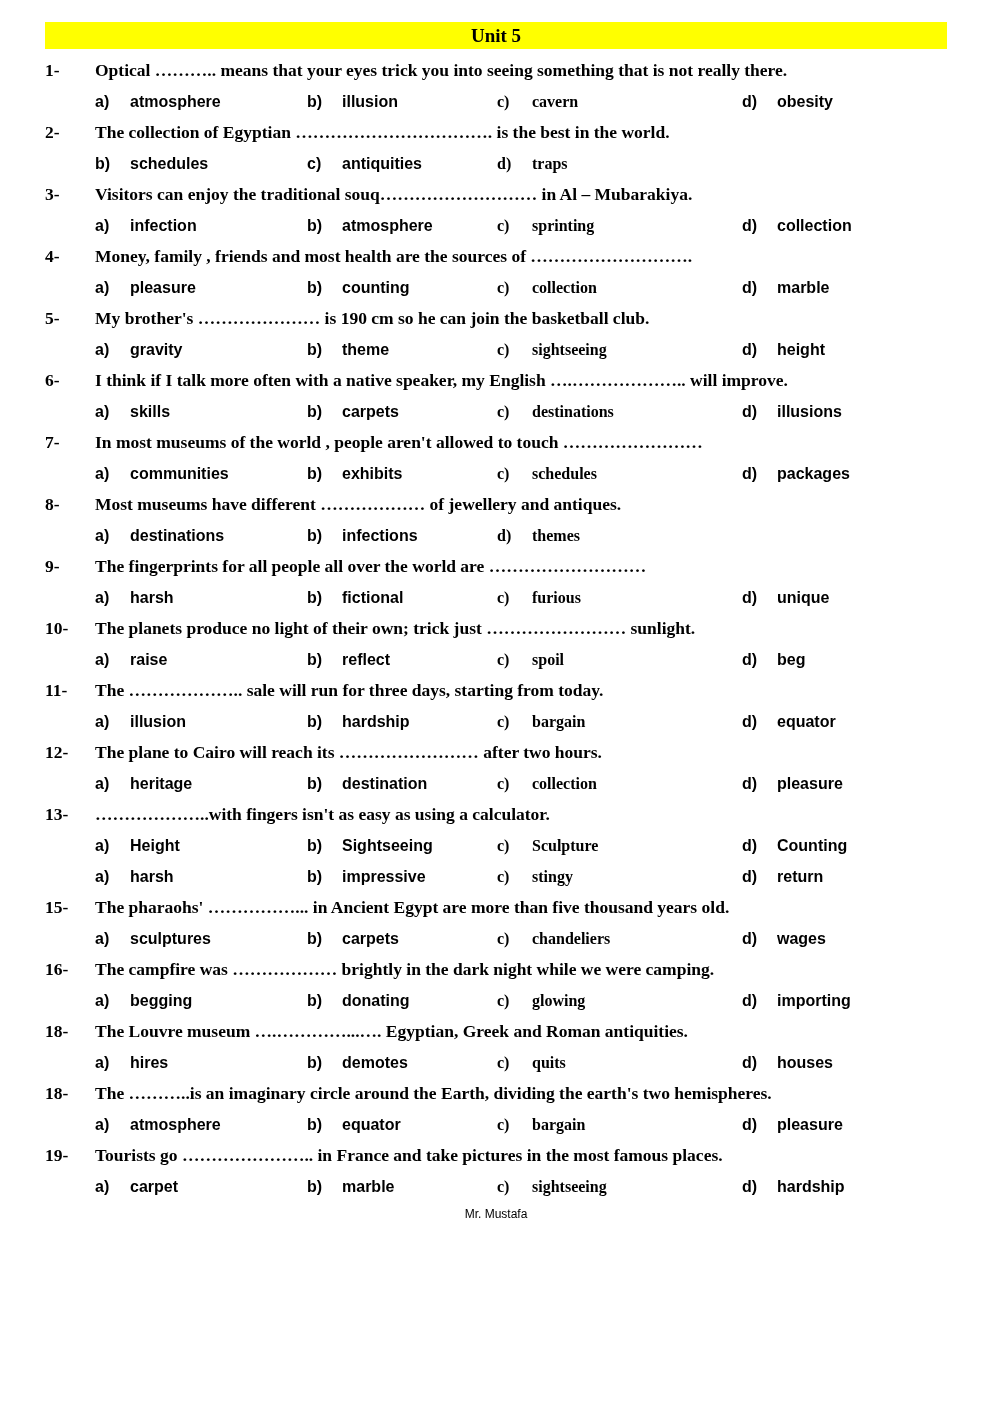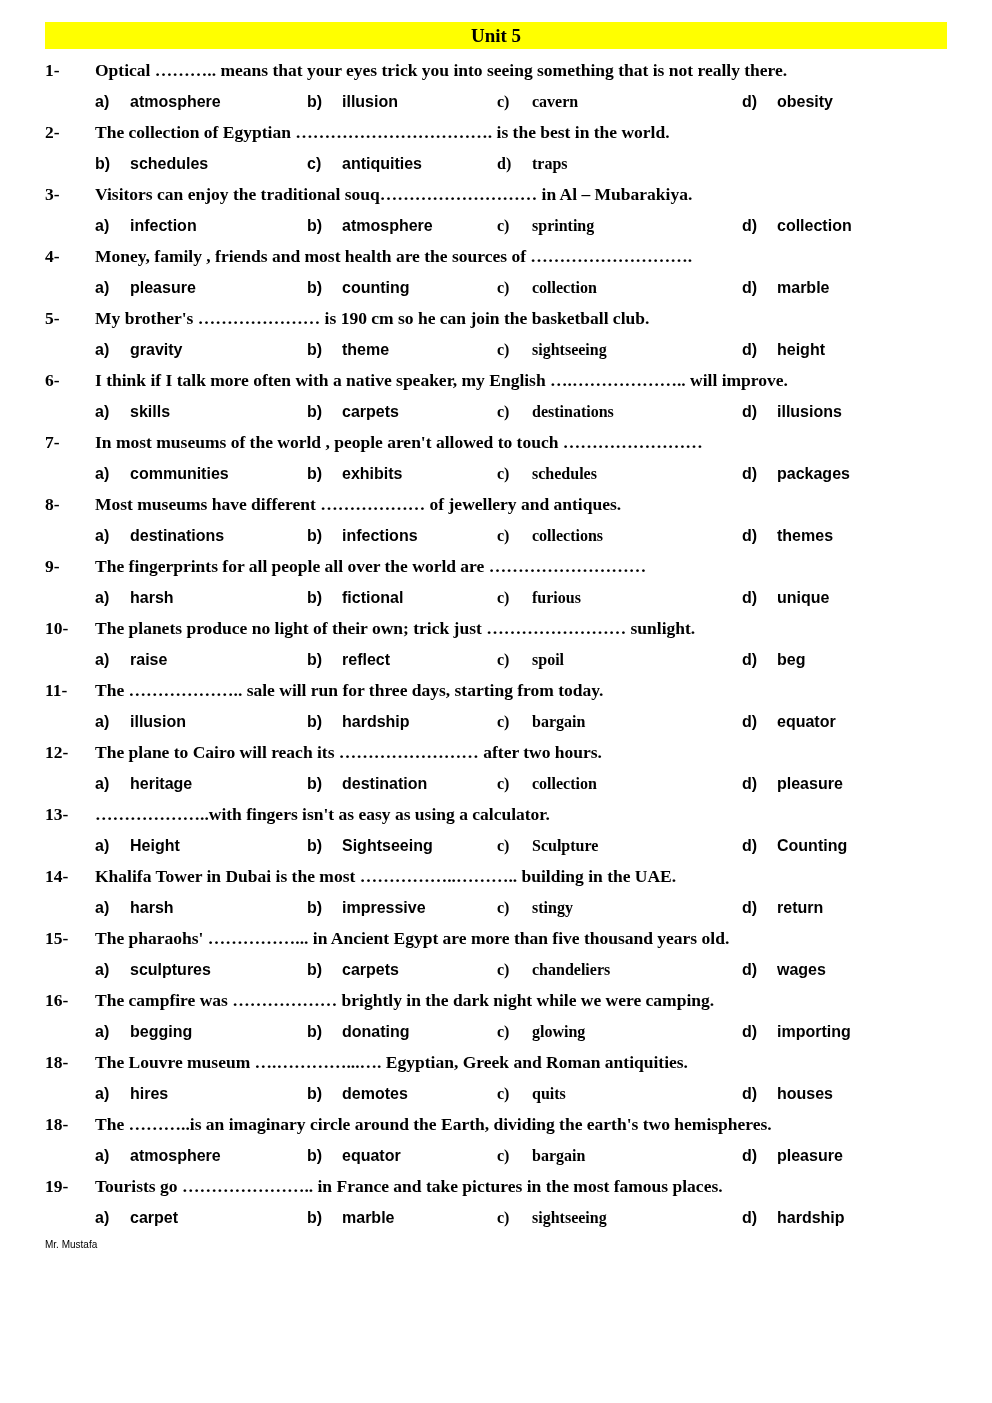--- a/index.html
+++ b/index.html
@@ -53,23 +53,24 @@
   .opt-cell:nth-child(1) { width: 212px; }
   .opt-cell:nth-child(2) { width: 190px; }
   .opt-cell:nth-child(3) { width: 245px; font-family: Liberation Serif, serif; }
   .opt-cell:nth-child(4) { flex: 1; }
   .opt-label {
     display: inline-block;
     width: 35px;
   }
   .footer {
     font-family: "Liberation Sans", sans-serif;
-    font-size: 10px;
+    font-size: 12px;
     line-height: 22px;
     margin-top: 1px;
+    text-align: center;
   }
 </style>
 </head>
 <body>
 
 <div class="page">
   <div class="title-bar">Unit 5</div>
   <div id="questions">
       <div class="q-line">
         <span class="q-num">1-</span>
@@ -140,21 +141,20 @@
         <span class="opt-cell"><span class="opt-label">c)</span><span class="opt-word">schedules</span></span>
         <span class="opt-cell"><span class="opt-label">d)</span><span class="opt-word">packages</span></span>
       </div>
       <div class="q-line">
         <span class="q-num">8-</span>
         <span class="q-text">Most museums have different ……………… of jewellery and antiques.</span>
       </div>
       <div class="opt-line">
         <span class="opt-cell"><span class="opt-label">a)</span><span class="opt-word">destinations</span></span>
         <span class="opt-cell"><span class="opt-label">b)</span><span class="opt-word">infections</span></span>
-        <span class="opt-cell"><span class="opt-label">c)</span><span class="opt-word">collections</span></span>
         <span class="opt-cell"><span class="opt-label">d)</span><span class="opt-word">themes</span></span>
       </div>
       <div class="q-line">
         <span class="q-num">9-</span>
         <span class="q-text">The fingerprints for all people all over the world are ………………………</span>
       </div>
       <div class="opt-line">
         <span class="opt-cell"><span class="opt-label">a)</span><span class="opt-word">harsh</span></span>
         <span class="opt-cell"><span class="opt-label">b)</span><span class="opt-word">fictional</span></span>
         <span class="opt-cell"><span class="opt-label">c)</span><span class="opt-word">furious</span></span>
@@ -192,24 +192,20 @@
       </div>
       <div class="q-line">
         <span class="q-num">13-</span>
         <span class="q-text">………………..with fingers isn't as easy as using a calculator.</span>
       </div>
       <div class="opt-line">
         <span class="opt-cell"><span class="opt-label">a)</span><span class="opt-word">Height</span></span>
         <span class="opt-cell"><span class="opt-label">b)</span><span class="opt-word">Sightseeing</span></span>
         <span class="opt-cell"><span class="opt-label">c)</span><span class="opt-word">Sculpture</span></span>
         <span class="opt-cell"><span class="opt-label">d)</span><span class="opt-word">Counting</span></span>
-      </div>
-      <div class="q-line">
-        <span class="q-num">14-</span>
-        <span class="q-text">Khalifa Tower in Dubai is the most ……………..……….. building in the UAE.</span>
       </div>
       <div class="opt-line">
         <span class="opt-cell"><span class="opt-label">a)</span><span class="opt-word">harsh</span></span>
         <span class="opt-cell"><span class="opt-label">b)</span><span class="opt-word">impressive</span></span>
         <span class="opt-cell"><span class="opt-label">c)</span><span class="opt-word">stingy</span></span>
         <span class="opt-cell"><span class="opt-label">d)</span><span class="opt-word">return</span></span>
       </div>
       <div class="q-line">
         <span class="q-num">15-</span>
         <span class="q-text">The   pharaohs' ……………... in Ancient Egypt are more than five thousand years old.</span>

